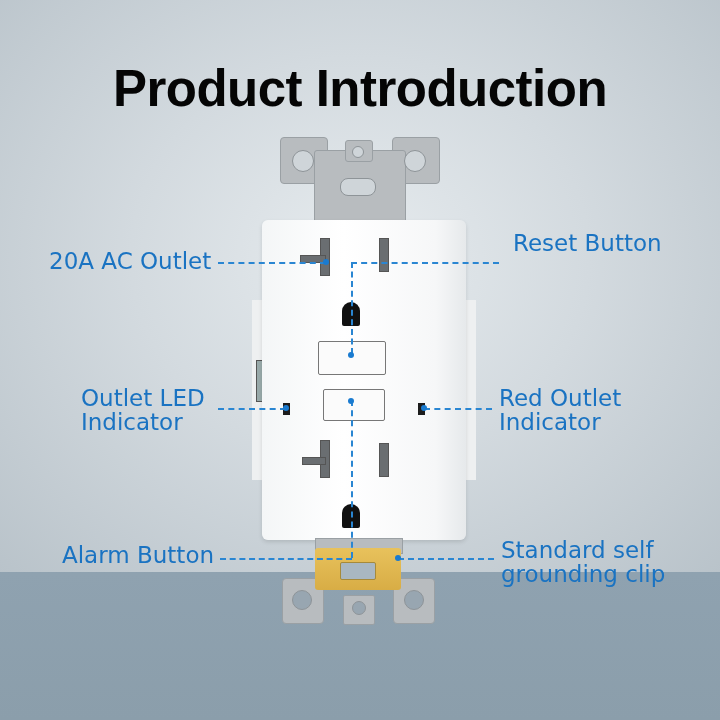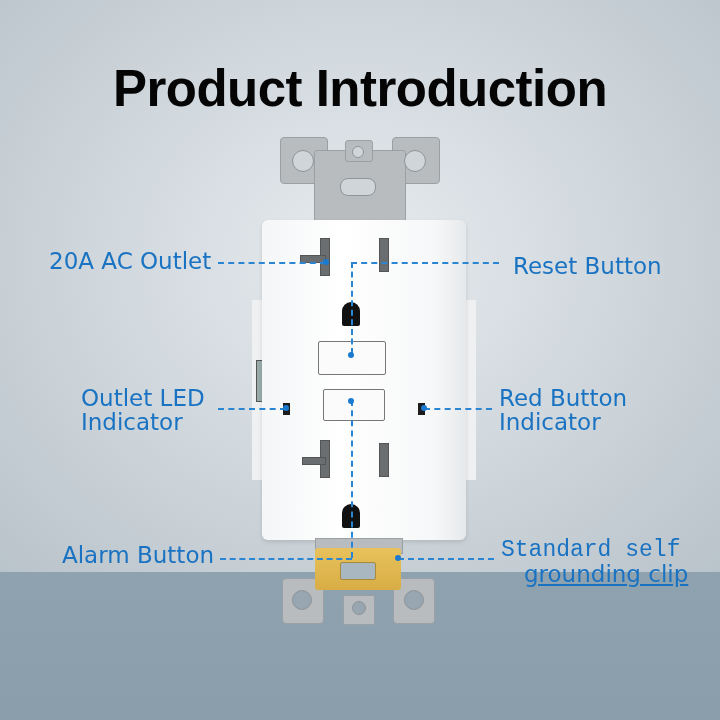--- a/index.html
+++ b/index.html
@@ -102,20 +102,20 @@
 <div class="dot" style="left:421px;top:405px;"></div>
 
 <div class="vdash" style="left:351px;top:400px;height:158px;"></div>
 <div class="dot" style="left:348px;top:398px;"></div>
 <div class="dash" style="left:220px;top:558px;width:132px;"></div>
 
 <div class="dash" style="left:398px;top:558px;width:96px;"></div>
 <div class="dot" style="left:395px;top:555px;"></div>
 
 <div class="label" style="left:49px;top:249px;">20A AC Outlet</div>
-<div class="label" style="left:513px;top:254px;">Reset Button</div>
+<div class="label" style="left:513px;top:231px;">Reset Button</div>
 <div class="label" style="left:81px;top:386px;">Outlet LED</div>
 <div class="label" style="left:81px;top:410px;">Indicator</div>
-<div class="label" style="left:499px;top:386px;">Red Button</div>
+<div class="label" style="left:499px;top:386px;">Red Outlet</div>
 <div class="label" style="left:499px;top:410px;">Indicator</div>
 <div class="label" style="left:62px;top:543px;">Alarm Button</div>
-<div class="label" style="left:501px;top:538px;font-family:Liberation Mono, monospace;">Standard self</div>
-<div class="label" style="left:524px;top:562px;text-decoration:underline;">grounding clip</div>
+<div class="label" style="left:501px;top:538px;">Standard self</div>
+<div class="label" style="left:501px;top:562px;">grounding clip</div>
 
 </body></html>

